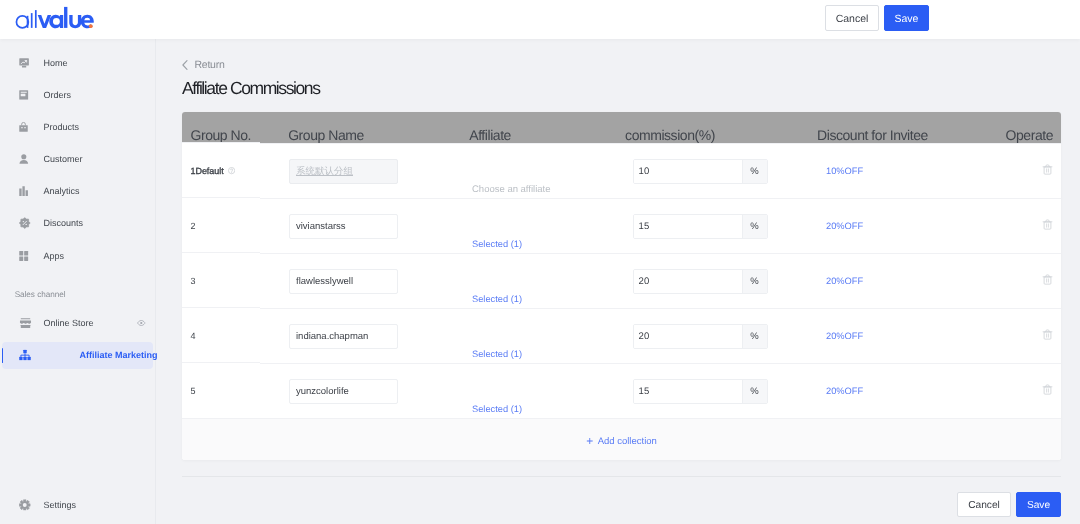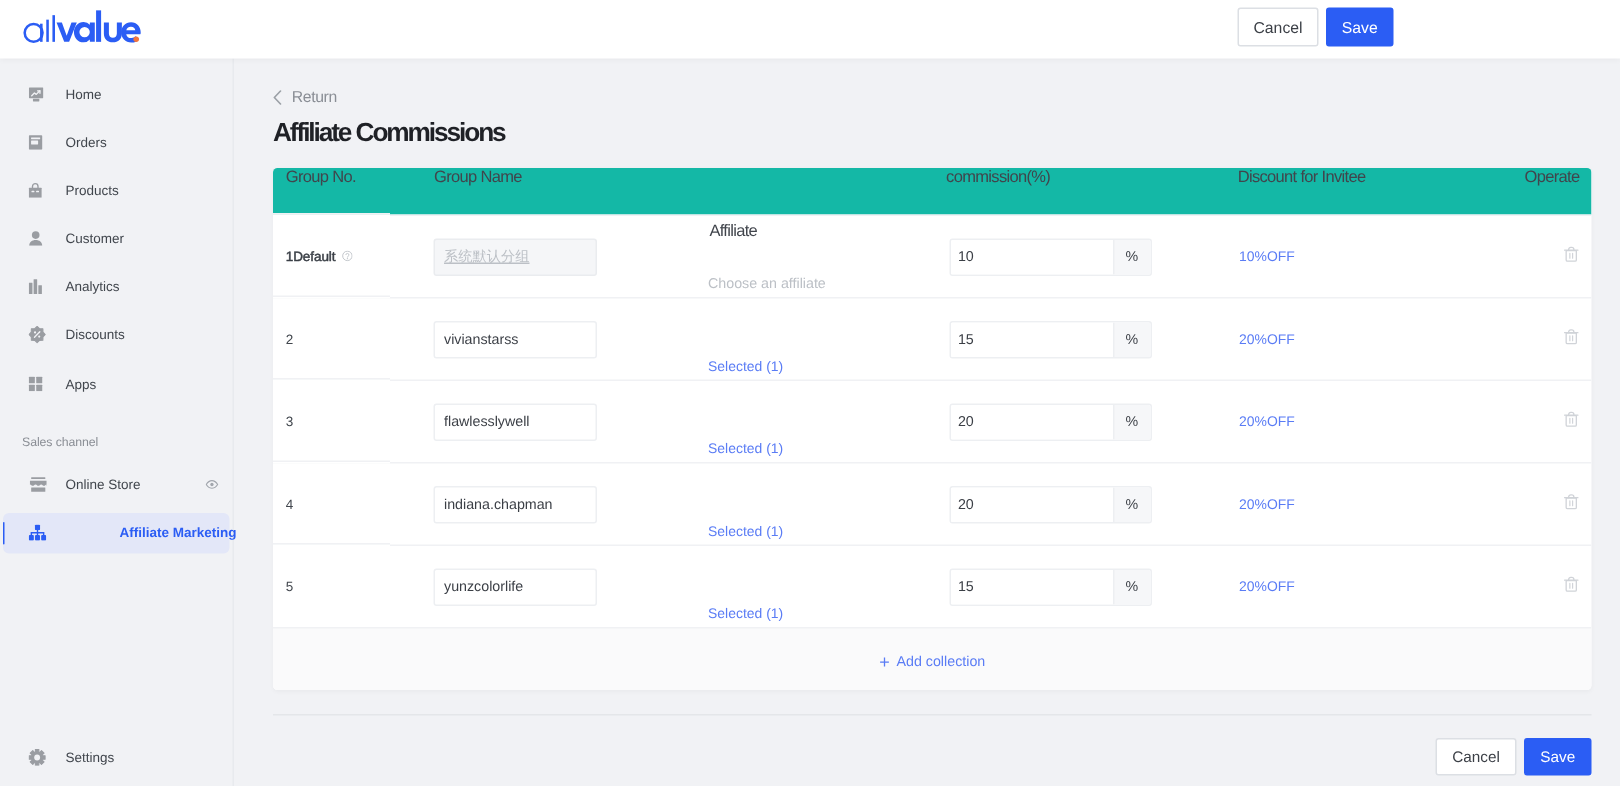--- a/index.html
+++ b/index.html
@@ -35,25 +35,25 @@
   .navitem.active .ico { color:#2b5df4; }
   .navitem.active:before { content:""; position:absolute; left:-0.5px; top:6.5px; width:1.8px; height:14.5px; background:#2b5df4; border-radius:1px; }
   .sechead { position:absolute; left:14.7px; font-size:8.2px; color:#8a8e95; letter-spacing:-0.05px; }
   .eye { position:absolute; left:135.4px; top:50%; transform:translateY(-50%); color:#a2a6ad; display:flex; }
 
   
   .main { position:absolute; left:0px; top:0px; width:1080px; height:524px; }
   .ret { position:absolute; left:182px; top:59px; display:flex; align-items:center; cursor:pointer; }
   .ret .chev { color:#9ba0a6; display:flex; }
   .ret .t { font-size:10.5px; color:#8a8e95; margin-left:6.5px; letter-spacing:-0.25px; }
-  .ptitle { position:absolute; left:182px; top:79px; font-size:17.5px; font-weight:700; color:#1f2126; letter-spacing:-1.4px; line-height:18px; }
+  .ptitle { position:absolute; left:182px; top:79px; font-size:17.5px; font-weight:400; color:#1f2126; letter-spacing:-1.4px; line-height:18px; }
 
   .card { position:absolute; left:182px; top:112px; width:879px; background:#fff; border-radius:3px; overflow:hidden; box-shadow:0 1px 3px rgba(0,0,0,0.035); }
 
-  .thead { display:flex; height:31px; background:#14b8a6; align-items:flex-start; font-size:11px; color:#41454c; letter-spacing:-0.45px; }
+  .thead { display:flex; height:31px; background:#a3a3a3; align-items:flex-end; font-size:14px; color:#41454c; letter-spacing:-0.45px; }
   .trow { position:relative; display:flex; height:55px; align-items:center; border-top:1px solid #f0f1f4; font-size:9.5px; letter-spacing:0px; color:#3f444b; }
   .trow:first-of-type { border-top:none; }
   .trow:after { content:""; position:absolute; left:0; top:-2px; width:78px; height:1px; background:#f0f1f4; z-index:2; }
   .trow:first-of-type:after { display:none; }
   .trow:before { content:""; position:absolute; left:0; top:-1px; width:78px; height:1px; background:#fff; z-index:1; }
   .trow:first-of-type:before { display:none; }
   .gno { font-size:9px; color:#41464d; letter-spacing:-0.05px; }
   .gno.def { font-weight:400; color:#3a3f46; -webkit-text-stroke:0.32px #3a3f46; }
   .help { margin-left:4.5px; color:#c2c6cb; display:inline-flex; align-items:center; }
   .c0 { width:98px; padding-left:8.5px; display:flex; align-items:center; }

